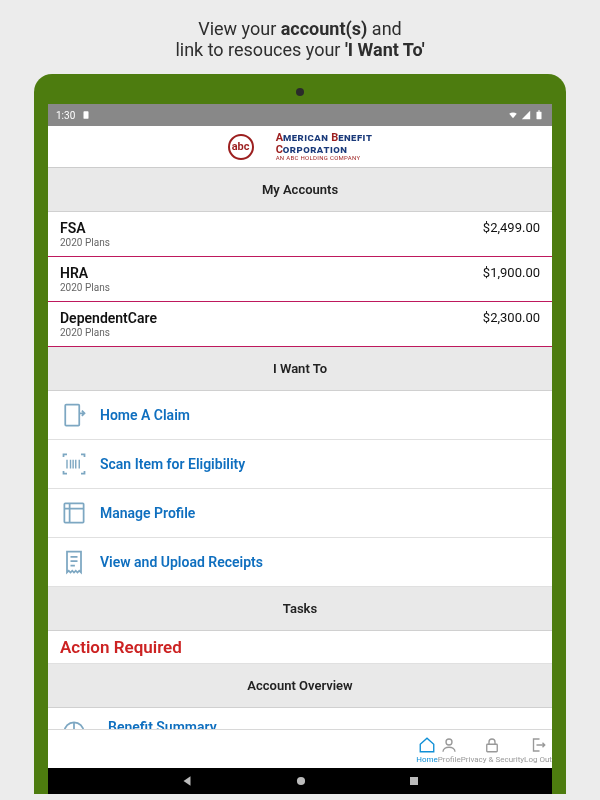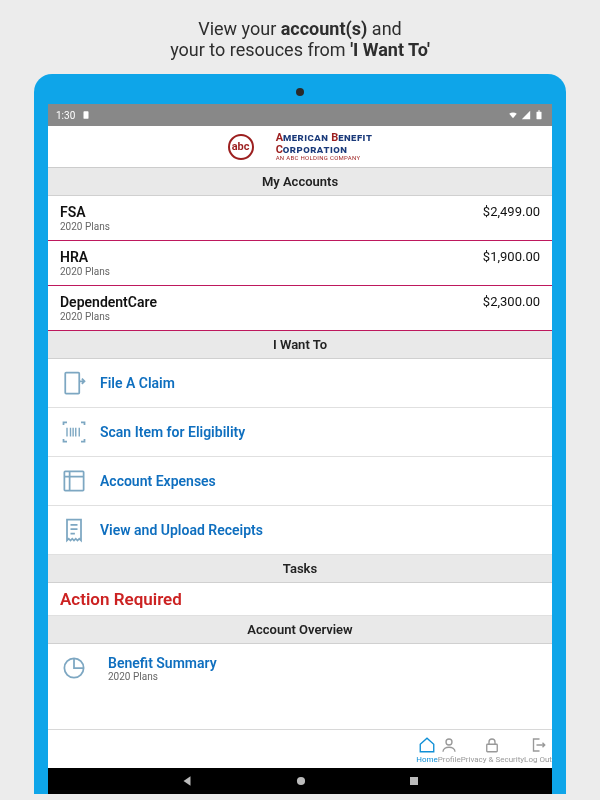--- a/index.html
+++ b/index.html
@@ -1,33 +1,33 @@
 <!DOCTYPE html>
 <html><head>
 <meta charset="utf-8">
 <style>
   * { margin: 0; padding: 0; box-sizing: border-box; font-family: -apple-system, BlinkMacSystemFont, "Segoe UI", Roboto, Arial, sans-serif; }
   body { background: #ececec; width: 600px; height: 800px; overflow: hidden; }
   .promo-text { text-align: center; padding: 18px 0 14px; color: #2e2e2e; font-size: 18px; border-radius: 22px; }
   .promo-text .b { font-weight: 700; }
-  .tablet-frame { background: #0ea5e9; width: 532px; margin: 0 auto; border-radius: 18px 18px 0 0; padding: 30px 14px 0; height: 720px; position: relative; }
+  .tablet-frame { background: #4d7c0f; width: 532px; margin: 0 auto; border-radius: 18px 18px 0 0; padding: 30px 14px 0; height: 720px; position: relative; }
   .camera { width: 8px; height: 8px; background: #2a2a2a; border-radius: 50%; position: absolute; top: 14px; left: 50%; transform: translateX(-50%); }
   .screen { background: #fff; height: 100%; display: flex; flex-direction: column; overflow: hidden; }
   .status-bar { background: #888; color: #fff; height: 22px; display: flex; align-items: center; justify-content: space-between; padding: 0 8px; font-size: 10px; }
   .status-left { display: flex; align-items: center; gap: 6px; }
   .status-right { display: flex; align-items: center; gap: 3px; }
   .status-icon { width: 10px; height: 10px; }
   .app-header { background: #fff; border-bottom: 1px solid #ccc; padding: 6px 0; display: flex; align-items: center; justify-content: center; gap: 22px; }
   .logo-circle { width: 26px; height: 26px; border: 2px solid #9c1f1f; border-radius: 50%; display: flex; align-items: center; justify-content: center; color: #9c1f1f; font-size: 11px; font-weight: bold; }
   .logo-text { font-size: 11px; line-height: 1.05; }
   .logo-text .red { color: #9c1f1f; font-weight: 700; }
   .logo-text .blue { color: #1a3a7a; font-weight: 700; font-variant: small-caps; letter-spacing: .5px; }
   .logo-text .sub { color: #9c1f1f; font-size: 6px; letter-spacing: .3px; }
   .content { flex: 1; overflow-y: auto; }
-  .section-header { background: #e9e9e9; text-align: center; font-weight: 600; font-size: 13px; padding: 6px 0; color: #222; border-bottom: 1px solid #d0d0d0; }
+  .section-header { background: #e9e9e9; text-align: center; font-weight: 600; font-size: 13px; padding: 14px 0; color: #222; border-bottom: 1px solid #d0d0d0; }
   .account-row { display: flex; justify-content: space-between; align-items: flex-start; padding: 8px 12px; border-bottom: 1px solid #be185d; }
   .account-left .name { font-size: 14px; font-weight: 600; color: #111; }
   .account-left .sub { font-size: 10px; color: #666; margin-top: 1px; }
   .account-amount { font-size: 13px; color: #111; }
   .action-row { display: flex; align-items: center; gap: 12px; padding: 10px 12px; border-bottom: 1px solid #e0e0e0; }
   .action-icon { width: 28px; height: 28px; flex-shrink: 0; color: #7da7c2; }
   .action-label { color: #0f6fbf; font-size: 14px; font-weight: 600; }
   .tasks-block { padding: 6px 12px; border-bottom: 1px solid #e0e0e0; }
   .tasks-block .req { color: #c22; font-size: 17px; font-weight: 600; }
   .tasks-block .detail { color: #0f6fbf; font-size: 11px; }
@@ -39,21 +39,21 @@
   .nav-item.active { color: #0f8fd6; }
   .nav-icon { width: 18px; height: 18px; }
   .android-nav { background: #000; height: 26px; display: flex; align-items: center; justify-content: center; gap: 100px; }
   .android-nav .shape { color: #bbb; }
 </style>
 </head>
 <body>
 
 <div class="promo-text">
   <span>View your </span><span class="b">account(s)</span><span> and</span><br>
-  <span>your to resouces from </span><span class="b">'I Want To'</span>
+  <span>link to resouces your </span><span class="b">'I Want To'</span>
 </div>
 
 <div class="tablet-frame">
   <div class="camera"></div>
   <div class="screen">
 
     <div class="status-bar">
       <div class="status-left">
         <span>1:30</span>
         <svg class="status-icon" viewBox="0 0 24 24" fill="currentColor">
@@ -111,35 +111,35 @@
         <div class="account-amount">$2,300.00</div>
       </div>
 
       <div class="section-header">I Want To</div>
 
       <div class="action-row">
         <svg class="action-icon" viewBox="0 0 32 32" fill="none" stroke="currentColor" stroke-width="2">
           <rect x="6" y="4" width="16" height="24" rx="1"></rect>
             <path d="M22 14h6m-3-3 3 3-3 3"></path>
         </svg>
-        <span class="action-label">File A Claim</span>
+        <span class="action-label">Home A Claim</span>
       </div>
       <div class="action-row">
         <svg class="action-icon" viewBox="0 0 32 32" fill="none" stroke="currentColor" stroke-width="2">
           <path d="M4 8v-3h4M28 8v-3h-4M4 24v3h4M28 24v3h-4"></path>
           <path d="M8 11v10M12 11v10M15 11v10M18 11v10M22 11v10" stroke-width="1.6"></path>
         </svg>
         <span class="action-label">Scan Item for Eligibility</span>
       </div>
       <div class="action-row">
         <svg class="action-icon" viewBox="0 0 32 32" fill="none" stroke="currentColor" stroke-width="2">
           <rect x="5" y="5" width="22" height="22" rx="1"></rect>
             <path d="M5 11h22M11 5v22"></path>
         </svg>
-        <span class="action-label">Account Expenses</span>
+        <span class="action-label">Manage Profile</span>
       </div>
       <div class="action-row">
         <svg class="action-icon" viewBox="0 0 32 32" fill="none" stroke="currentColor" stroke-width="2">
           <path d="M8 4h16v24l-2-2-2 2-2-2-2 2-2-2-2 2-2-2-2 2z"></path>
             <path d="M12 10h8M12 15h8M12 20h5"></path>
         </svg>
         <span class="action-label">View and Upload Receipts</span>
       </div>
 
       <div class="section-header">Tasks</div>

